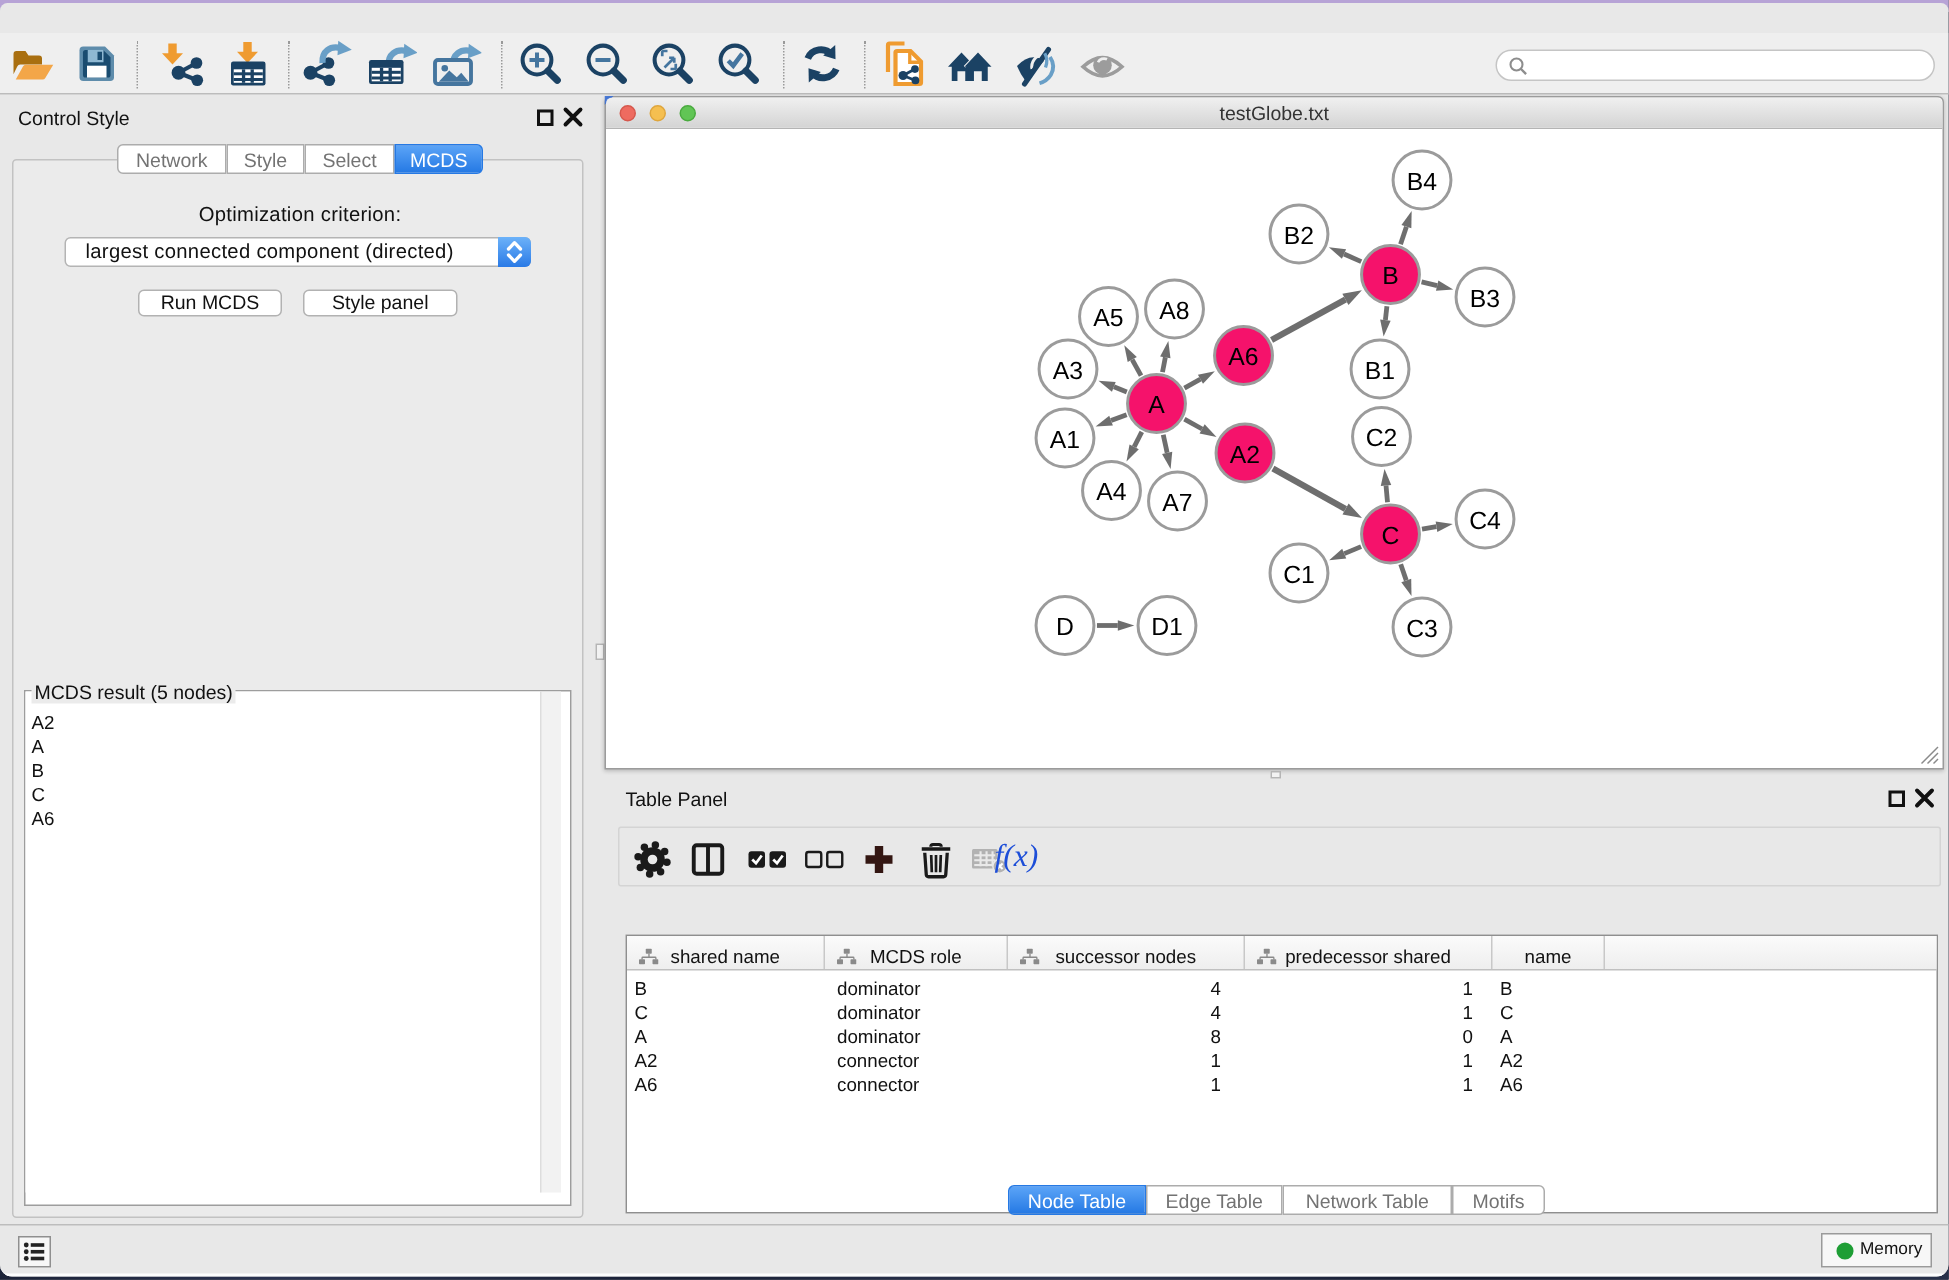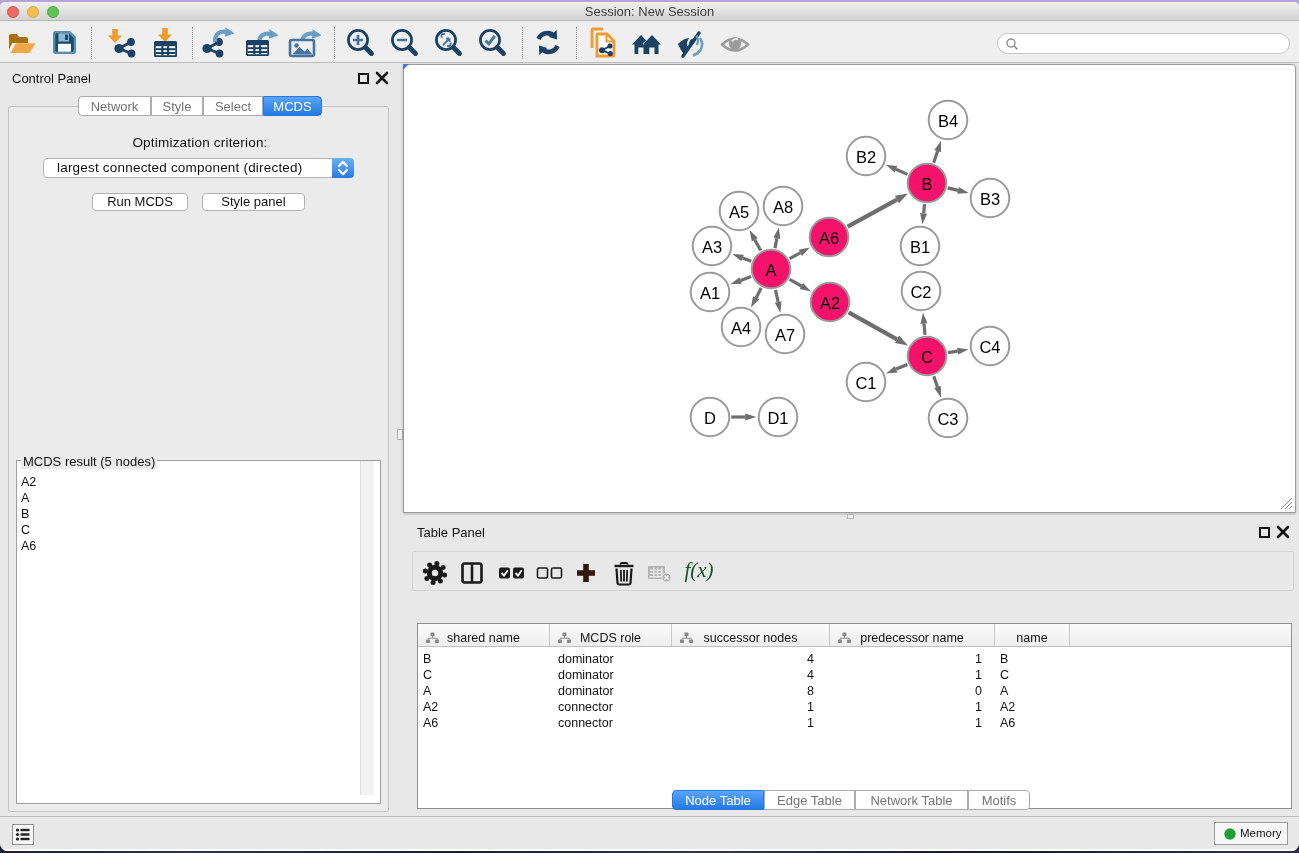--- a/index.html
+++ b/index.html
@@ -82,26 +82,20 @@
   background:#f7f7f7; border:1px solid #8f8f8f; }
 #membtn { position:absolute; left:1214px; top:822px; width:74px; height:23px;
   background:#f7f7f7; border:1px solid #9a9a9a; font-size:11.5px; line-height:21px; color:#111; }
 .divhandle { position:absolute; width:9px; height:9px; background:#f2f2f2; border:1px solid #b5b5b5; }
 </style>
 </head>
 <body>
 <div id="screen">
 <div id="win">
 <div id="app">
-  <div id="titlebar">
-    <div class="tl t1"></div>
-          <div class="tl t2"></div>
-          <div class="tl t3"></div>
-    <div id="title">Session: New Session</div>
-  </div>
   <div id="toolbar">
 <svg class="ticon" style="left:3px;top:1px;" width="36" height="38" viewBox="0 0 36 38">
             <g transform="translate(0.0,0.0) scale(1.0)">
               <path d="M6 29 L6 13 Q6 11 8 11 L14 11 L16 14 L23 14 Q25 14 25 16 L25 20 L10.5 20 Q9.1 20 8.5 21.4 L6 26.5 Z" fill="#a96f10"></path>
 <path d="M7.5 30 L12.3 21.3 Q12.9 20.2 14.1 20.2 L32.5 20.2 L27.2 29 Q26.6 30 25.4 30 Z" fill="#f3a648"></path>
             </g>
           </svg>
 <svg class="ticon" style="left:46px;top:1px;" width="36" height="38" viewBox="0 0 36 38">
             <g transform="translate(0.0,0.0) scale(1.0)">
               <path d="M7 10.5 Q7 8 9.5 8 L24 8 L30 14 L30 28.5 Q30 31 27.5 31 L9.5 31 Q7 31 7 28.5 Z" fill="#5e8cab"></path>
@@ -245,21 +239,21 @@
           <div class="tsep" style="left:334px;"></div>
           <div class="tsep" style="left:522px;"></div>
           <div class="tsep" style="left:576px;"></div>
     <div id="search">
             <svg width="14" height="14" viewBox="0 0 14 14" style="position:absolute;left:7px;top:3px;">
               <circle cx="6" cy="6" r="4" fill="none" stroke="#8d8d8d" stroke-width="1.4"></circle>
               <line x1="9" y1="9" x2="12.4" y2="12.4" stroke="#8d8d8d" stroke-width="1.6"></line>
             </svg>
           </div>
   </div>
-  <div id="cp-title">Control Panel</div>
+  <div id="cp-title">Control Style</div>
   <div class="winbtn-sq" style="left:358px; top:73px;"></div>
   <svg class="abs" style="left:375px;top:71px;" width="14" height="14" viewBox="0 0 14 14">
           <path d="M2 2 L12 12 M12 2 L2 12" stroke="#111" stroke-width="2.6" stroke-linecap="round"></path>
         </svg>
   <div id="cp-panel"></div>
   <div class="tab" style="left:78px; width:73px; border-radius:4px 0 0 4px; top:96px;">Network</div>
   <div class="tab" style="left:151px; width:52px; top:96px;">Style</div>
   <div class="tab" style="left:203px; width:60px; top:96px;">Select</div>
   <div class="tab sel" style="left:263px; width:59px; border-radius:0 4px 4px 0; top:96px;">MCDS</div>
   <div id="combo"><span style="padding-left:13px;">largest connected component (directed)</span>
@@ -279,20 +273,26 @@
           <div>C</div>
           <div>A6</div>
         </div>
   <div id="listsb"></div>
   <div id="fieldlegend">MCDS result (5 nodes)</div>
   <div class="divhandle" style="left:397px; top:429px; width:6px; height:11px;"></div>
   <div id="netwin">
     <svg class="abs" style="left:-1px;top:-1px;" width="6" height="6">
             <path d="M0 0 L6 0 L0 6 Z" fill="#3b6fd4" opacity="0.9"></path>
           </svg>
+    <div id="nettitle">
+      <div class="tl t1"></div>
+            <div class="tl t2"></div>
+            <div class="tl t3"></div>
+      <div class="txt">testGlobe.txt</div>
+    </div>
 <svg class="abs" style="left:0px;top:20px;" width="891" height="427" viewBox="0 0 891 427">
             <g font-family="Liberation Sans, sans-serif">
               <line x1="347.1" y1="191.5" x2="336.7" y2="195.4" stroke="#6e6e6e" stroke-width="3.2"></line>
 <polygon points="326.4,199.3 335.5,192.2 337.9,198.7" fill="#6e6e6e"></polygon>
 <line x1="347.2" y1="176.3" x2="338.6" y2="172.9" stroke="#6e6e6e" stroke-width="3.2"></line>
 <polygon points="328.3,168.9 339.8,169.7 337.3,176.2" fill="#6e6e6e"></polygon>
 <line x1="356.7" y1="165.4" x2="350.8" y2="154.7" stroke="#6e6e6e" stroke-width="3.2"></line>
 <polygon points="345.5,145.1 353.9,153.0 347.8,156.4" fill="#6e6e6e"></polygon>
 <line x1="371.0" y1="163.1" x2="372.9" y2="153.2" stroke="#6e6e6e" stroke-width="3.2"></line>
 <polygon points="374.9,142.4 376.3,153.9 369.4,152.6" fill="#6e6e6e"></polygon>
@@ -427,21 +427,21 @@
             <rect x="6" y="10" width="17" height="13" rx="1" fill="#b2b2b2"></rect>
 <rect x="7.5" y="13.5" width="14" height="1.4" fill="#e9e9e9"></rect>
             <rect x="7.5" y="16.8" width="14" height="1.4" fill="#e9e9e9"></rect>
             <rect x="7.5" y="20" width="14" height="1.4" fill="#e9e9e9"></rect>
 <rect x="11" y="11.5" width="1.4" height="10" fill="#e9e9e9"></rect>
             <rect x="15" y="11.5" width="1.4" height="10" fill="#e9e9e9"></rect>
             <rect x="19" y="11.5" width="1.4" height="10" fill="#e9e9e9"></rect>
 <circle cx="24.5" cy="21.5" r="4.6" fill="#b2b2b2" stroke="#e9e9e9" stroke-width="1"></circle>
 <path d="M22.6 19.6 L26.4 23.4 M26.4 19.6 L22.6 23.4" stroke="#fff" stroke-width="1.4"></path>
           </svg>
-<div style="position:absolute;left:262px;top:8px;width:44px;text-align:center;font-family:'Liberation Serif',serif;font-style:italic;font-size:21px;color:#14532d;">f(x)</div>
+<div style="position:absolute;left:248px;top:8px;width:44px;font-family:'Liberation Serif',serif;font-style:italic;font-size:21px;color:#1d4ed8;">f(x)</div>
   </div>
   <div id="table">
     <div id="thead">
 <div class="th" style="left:0px;width:132px;">
               <svg width="13" height="12" viewBox="0 0 13 12" style="position:absolute;left:8px;top:8px;">
                 <g fill="#8a8a8a">
                   <rect x="4.5" y="0.5" width="4" height="3.4" rx="0.5"></rect>
                   <rect x="0" y="7.5" width="4" height="3.4" rx="0.5"></rect>
                   <rect x="9" y="7.5" width="4" height="3.4" rx="0.5"></rect>
                   <path d="M6.2 3.9 h0.9 v2 h-0.9 z M1.6 7.6 v-1 a0.9 0.9 0 0 1 0.9 -0.9 h8.3 a0.9 0.9 0 0 1 0.9 0.9 v1 h-0.9 v-0.9 h-8.3 v0.9 z"></path>
@@ -473,21 +473,21 @@
             </div>
 <div class="th" style="left:412px;width:165px;">
               <svg width="13" height="12" viewBox="0 0 13 12" style="position:absolute;left:8px;top:8px;">
                 <g fill="#8a8a8a">
                   <rect x="4.5" y="0.5" width="4" height="3.4" rx="0.5"></rect>
                   <rect x="0" y="7.5" width="4" height="3.4" rx="0.5"></rect>
                   <rect x="9" y="7.5" width="4" height="3.4" rx="0.5"></rect>
                   <path d="M6.2 3.9 h0.9 v2 h-0.9 z M1.6 7.6 v-1 a0.9 0.9 0 0 1 0.9 -0.9 h8.3 a0.9 0.9 0 0 1 0.9 0.9 v1 h-0.9 v-0.9 h-8.3 v0.9 z"></path>
                 </g>
               </svg>
-              <span style="display:block;text-align:center;">predecessor name</span>
+              <span style="display:block;text-align:center;">predecessor shared</span>
             </div>
 <div class="th" style="left:577px;width:75px;">
               <span style="display:block;text-align:center;">name</span>
             </div>
     </div>
 <div class="trow" style="left:0;top:27px;width:873px;">
             <span class="cell" style="left:5px;">B</span>
             <span class="cell" style="left:140px;">dominator</span>
             <span class="cell" style="left:254px;width:142px;text-align:right;display:inline-block;">4</span>
             <span class="cell" style="left:412px;width:152px;text-align:right;display:inline-block;">1</span>

